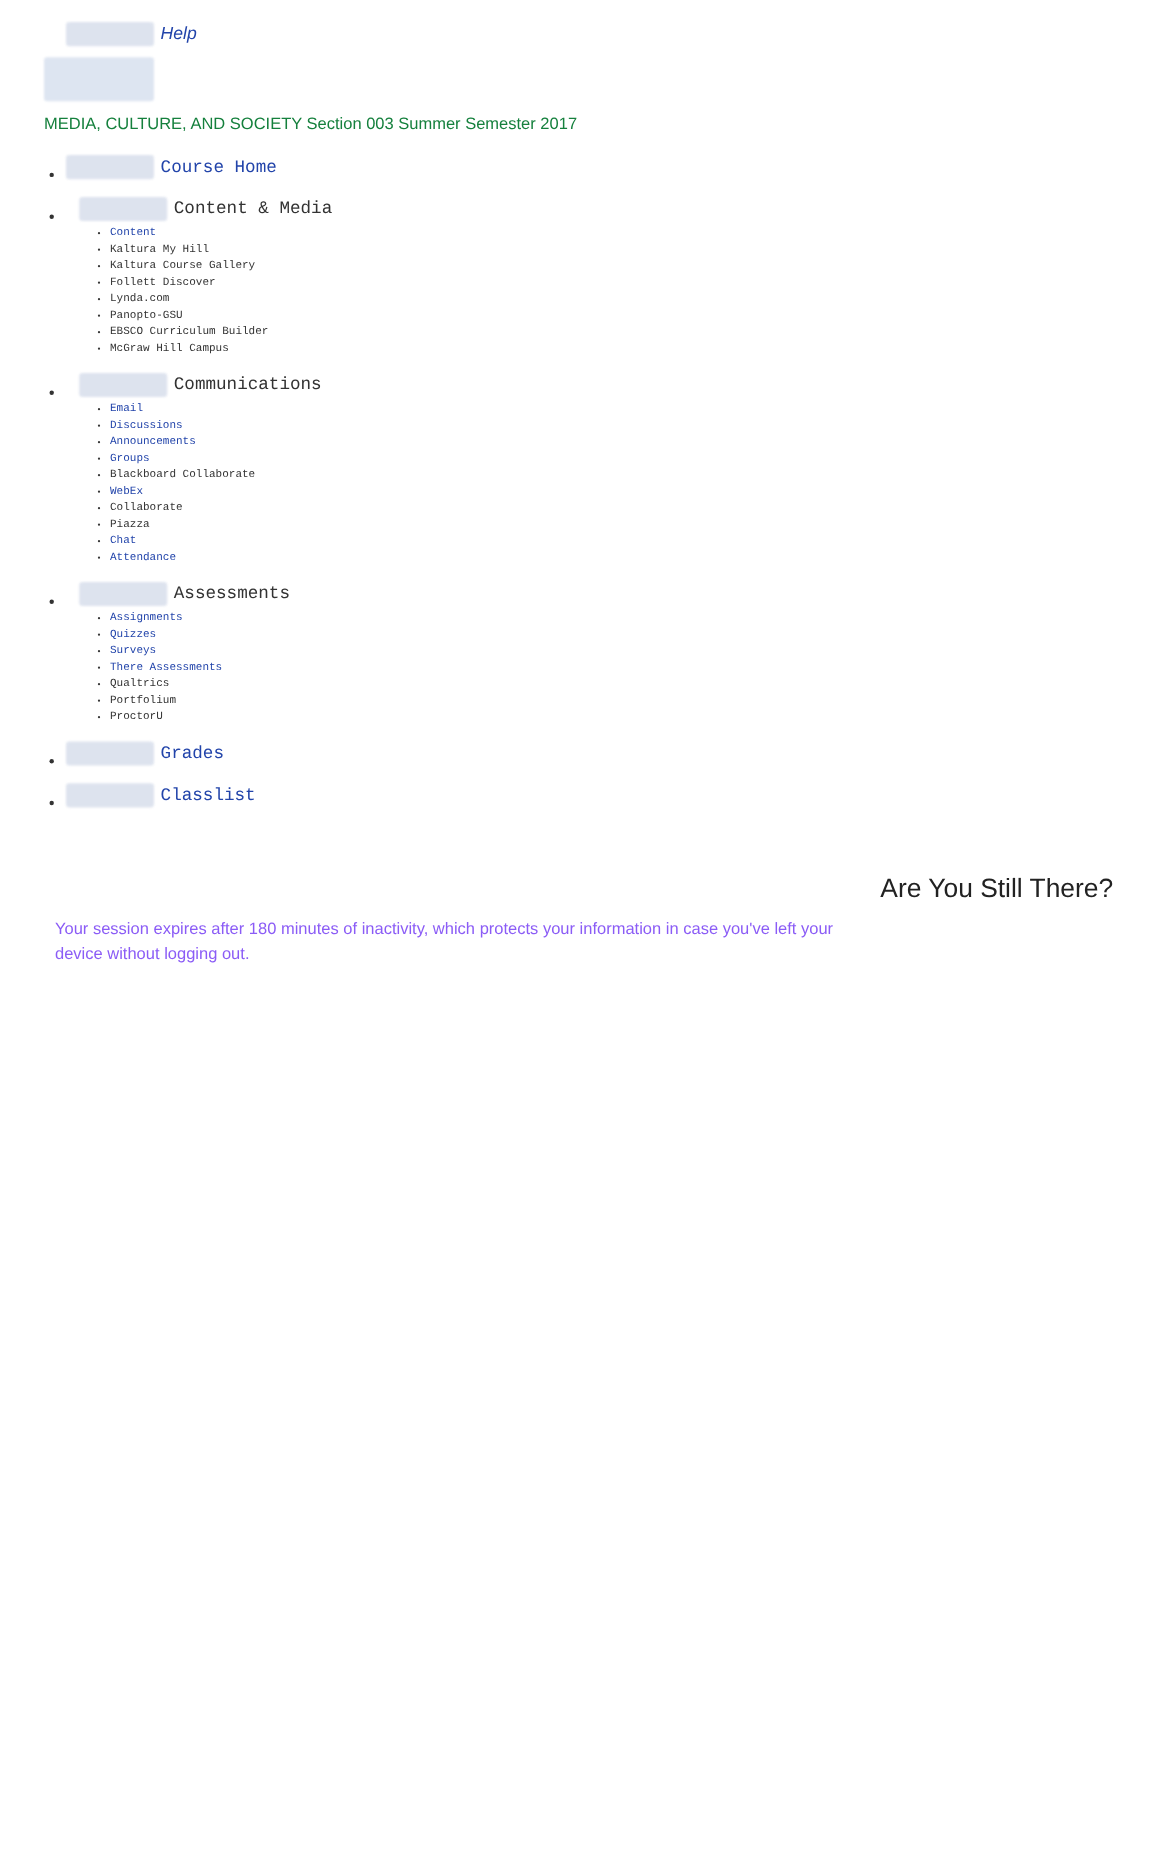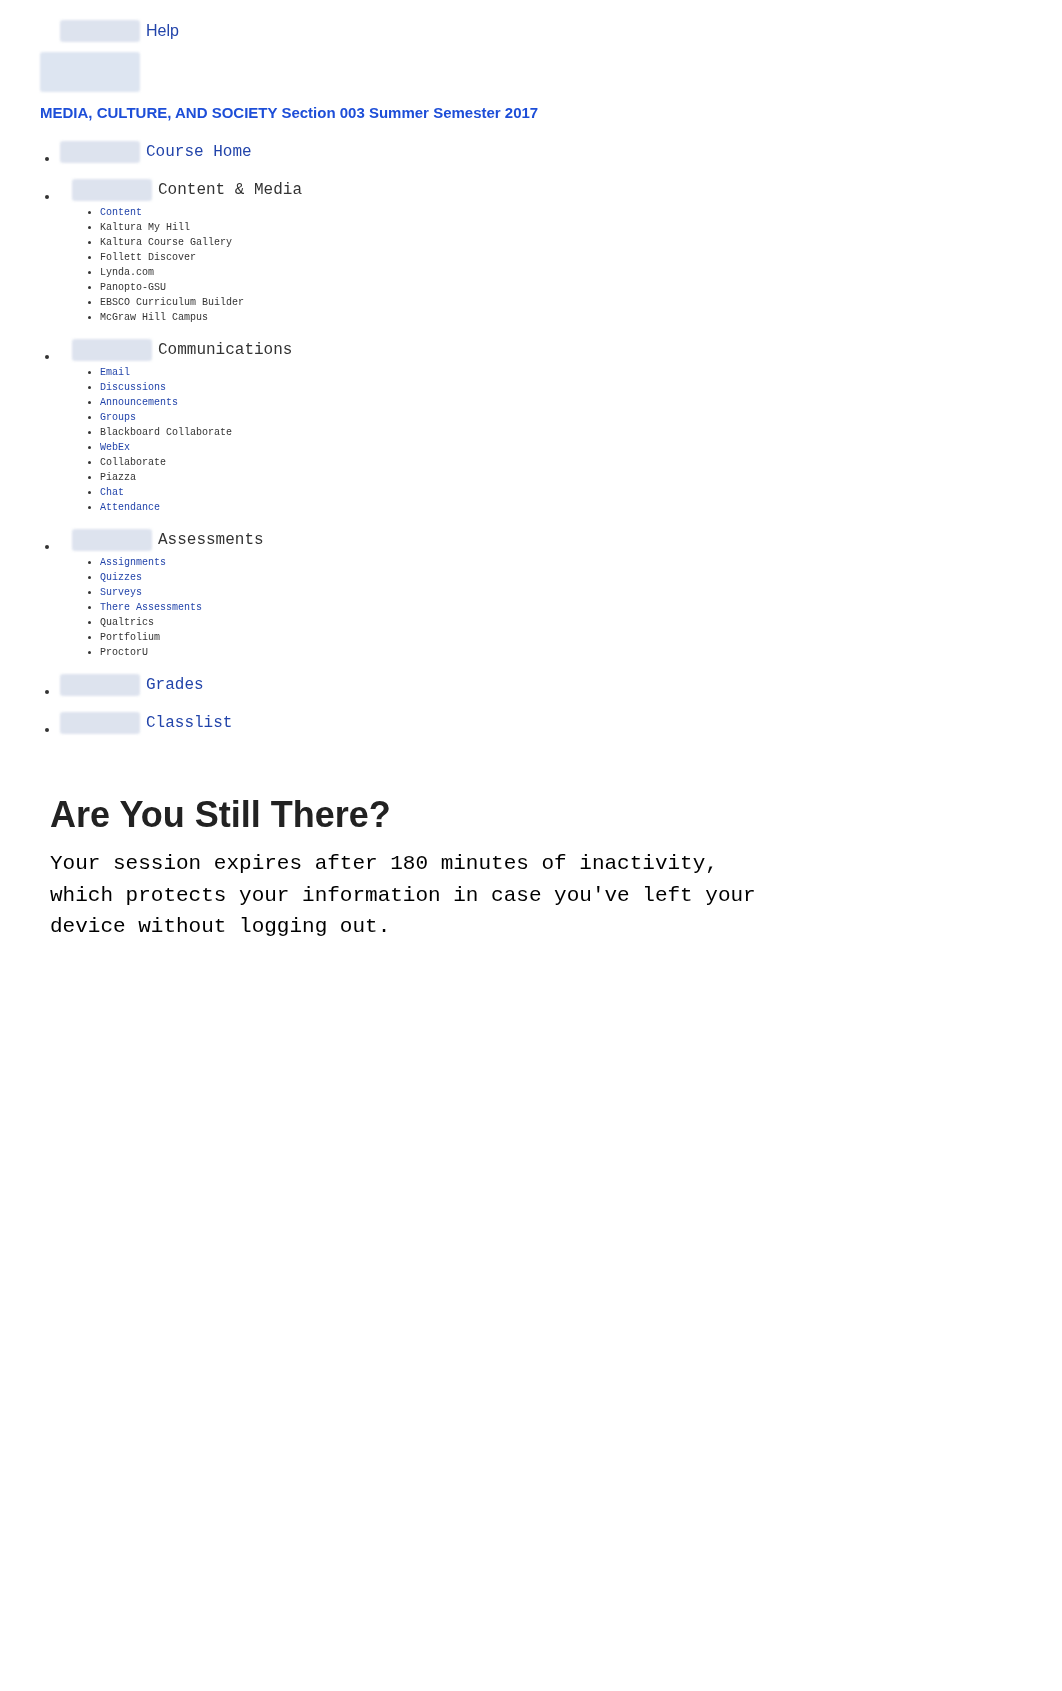--- a/index.html
+++ b/index.html
@@ -32,27 +32,28 @@
     .top-nav {
       list-style: disc;
       padding-left: 20px;
       margin-bottom: 10px;
     }
 
     .top-nav li {
       margin-bottom: 6px;
       display: flex;
       align-items: center;
+      font-style: italic;
     }
 
     .course-title {
       font-size: 15px;
-      color: #1d4ed8;
+      color: #15803d;
       margin-bottom: 20px;
-      font-weight: bold;
+      font-weight: normal;
     }
 
     .main-nav {
       list-style: disc;
       padding-left: 20px;
       font-family: Liberation Mono, monospace;
     }
 
     .main-nav > li {
       margin-bottom: 16px;
@@ -98,32 +99,32 @@
       opacity: 0.7;
       flex-shrink: 0;
     }
 
     .session-dialog {
       margin-top: 60px;
       padding: 0 10px;
     }
 
     .session-dialog h2 {
-      font-size: 36px;
-      font-weight: bold;
+      font-size: 24px;
+      font-weight: normal;
       color: #222;
       margin-bottom: 12px;
+      text-align: right;
     }
 
     .session-dialog p {
-      font-size: 21px;
-      color: #000000;
+      font-size: 15px;
+      color: #8b5cf6;
       line-height: 1.5;
       max-width: 740px;
-      font-family: Liberation Mono, monospace;
     }
 
     .plain-text {
       color: #333;
     }
   </style>
 </head>
 <body>
 
 <ul class="top-nav">

